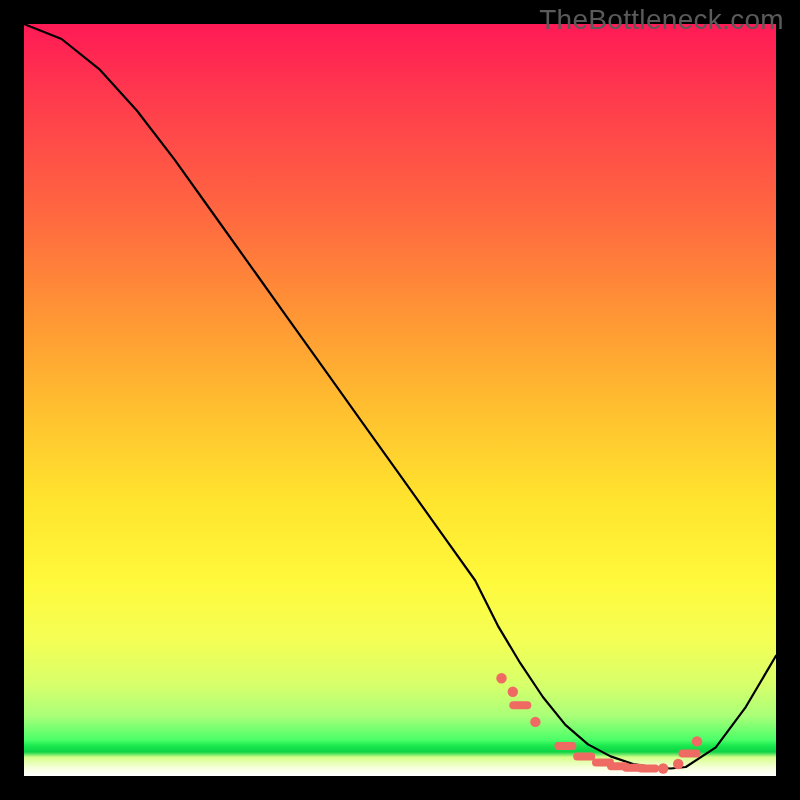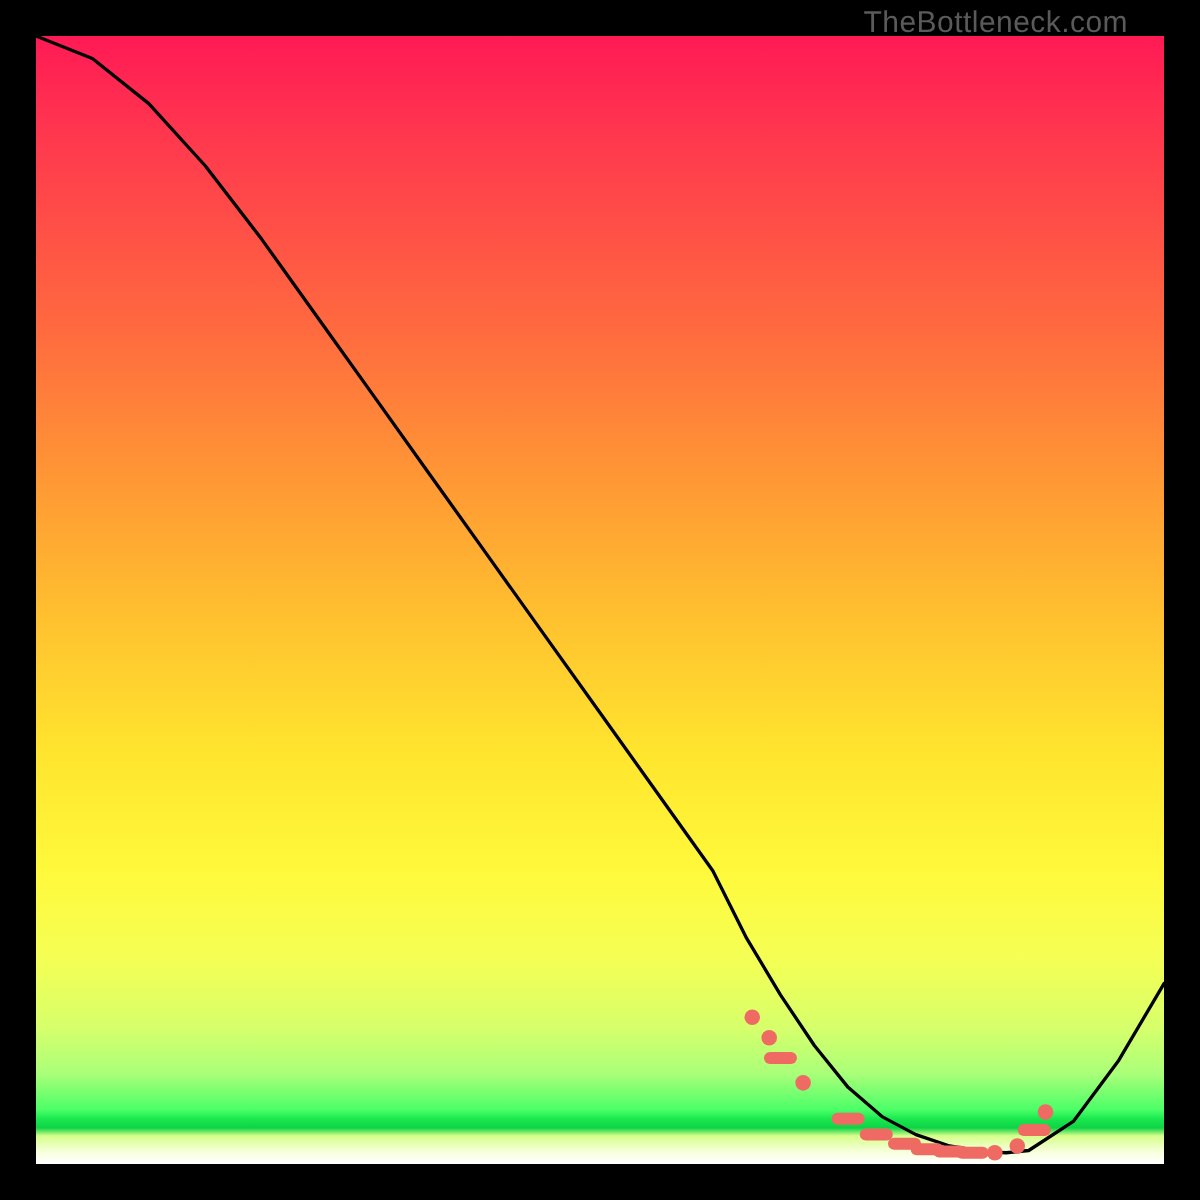--- a/index.html
+++ b/index.html
@@ -33,23 +33,23 @@
       #19e84e 96.0%,
       #0fd346 96.8%,
       #d6ff8a 97.5%,
       #f8ffe0 99%,
       #ffffff 100%
     );
   }
   .watermark {
     position: absolute;
     top: 4px;
-    right: 48px;
+    right: 16px;
     font-family: Arial, Helvetica, sans-serif;
-    font-size: 20px;
+    font-size: 28px;
     letter-spacing: 0.3px;
     color: #5a5a5a;
     user-select: none;
   }
   svg.curve {
     position: absolute;
     left: 0; top: 0;
     width: 752px; height: 752px;
     overflow: visible;
   }

